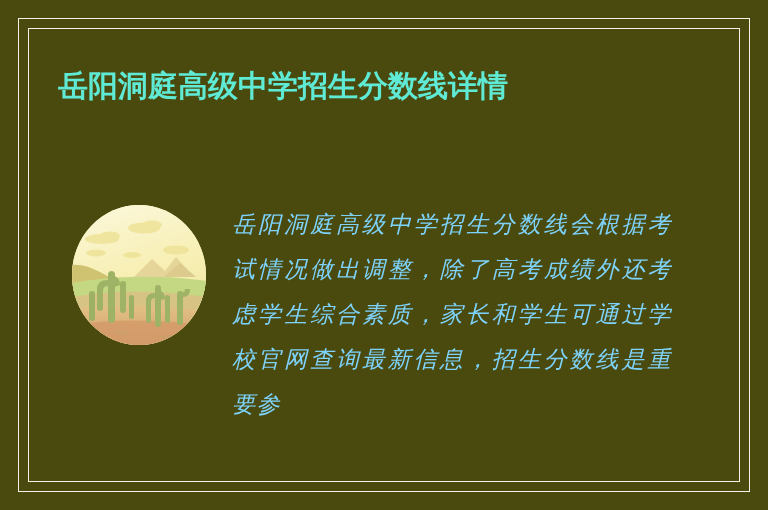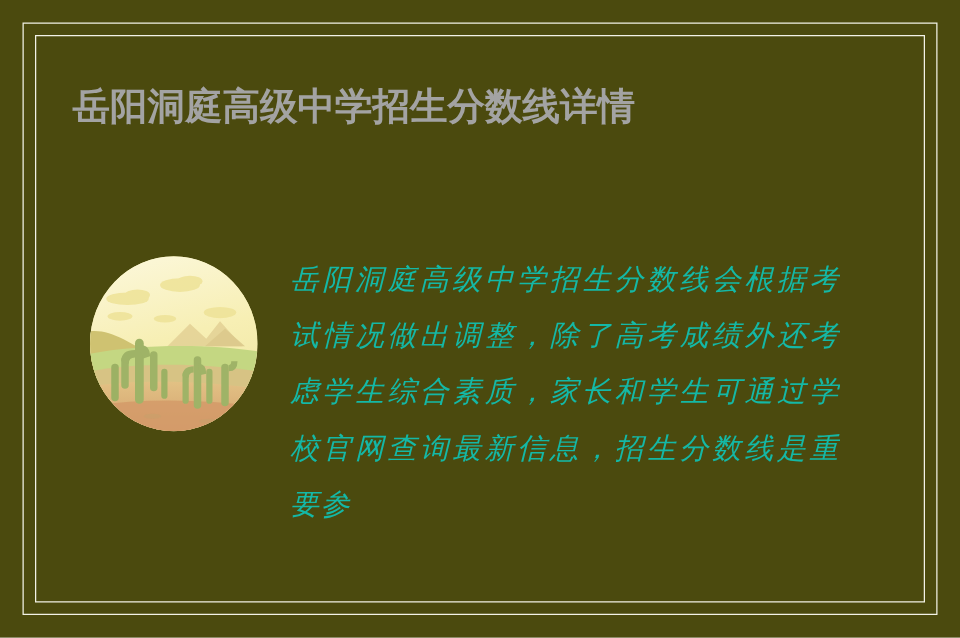--- a/index.html
+++ b/index.html
@@ -42,21 +42,21 @@
     box-sizing: border-box;
     pointer-events: none;
   }
 
   
   #title {
     position: absolute;
     left: 58px;
     top: 62px;
     width: 630px;
-    color: #a3a3a3;
+    color: #5eead4;
     font-family: "DejaVu Sans", "Liberation Sans", sans-serif;
     font-size: 30px;
     font-weight: 700;
     line-height: 48px;
     letter-spacing: 0px;
     white-space: normal;
     word-break: break-all;
   }
 
   
@@ -80,21 +80,21 @@
     background: #f7f0b8;
   }
   #thumb svg { display: block; width: 100%; height: 100%; }
 
   
   #body-text {
     position: absolute;
     left: 232px;
     top: 6px;
     width: 440px;
-    color: #14b8a6;
+    color: #7dd3fc;
     font-family: "DejaVu Serif", "Liberation Serif", serif;
     font-size: 23px;
     font-style: italic;
     line-height: 45px;
     letter-spacing: 1.5px;
     text-align: justify;
     word-break: break-all;
     max-height: 274px;
     overflow: hidden;
   }

